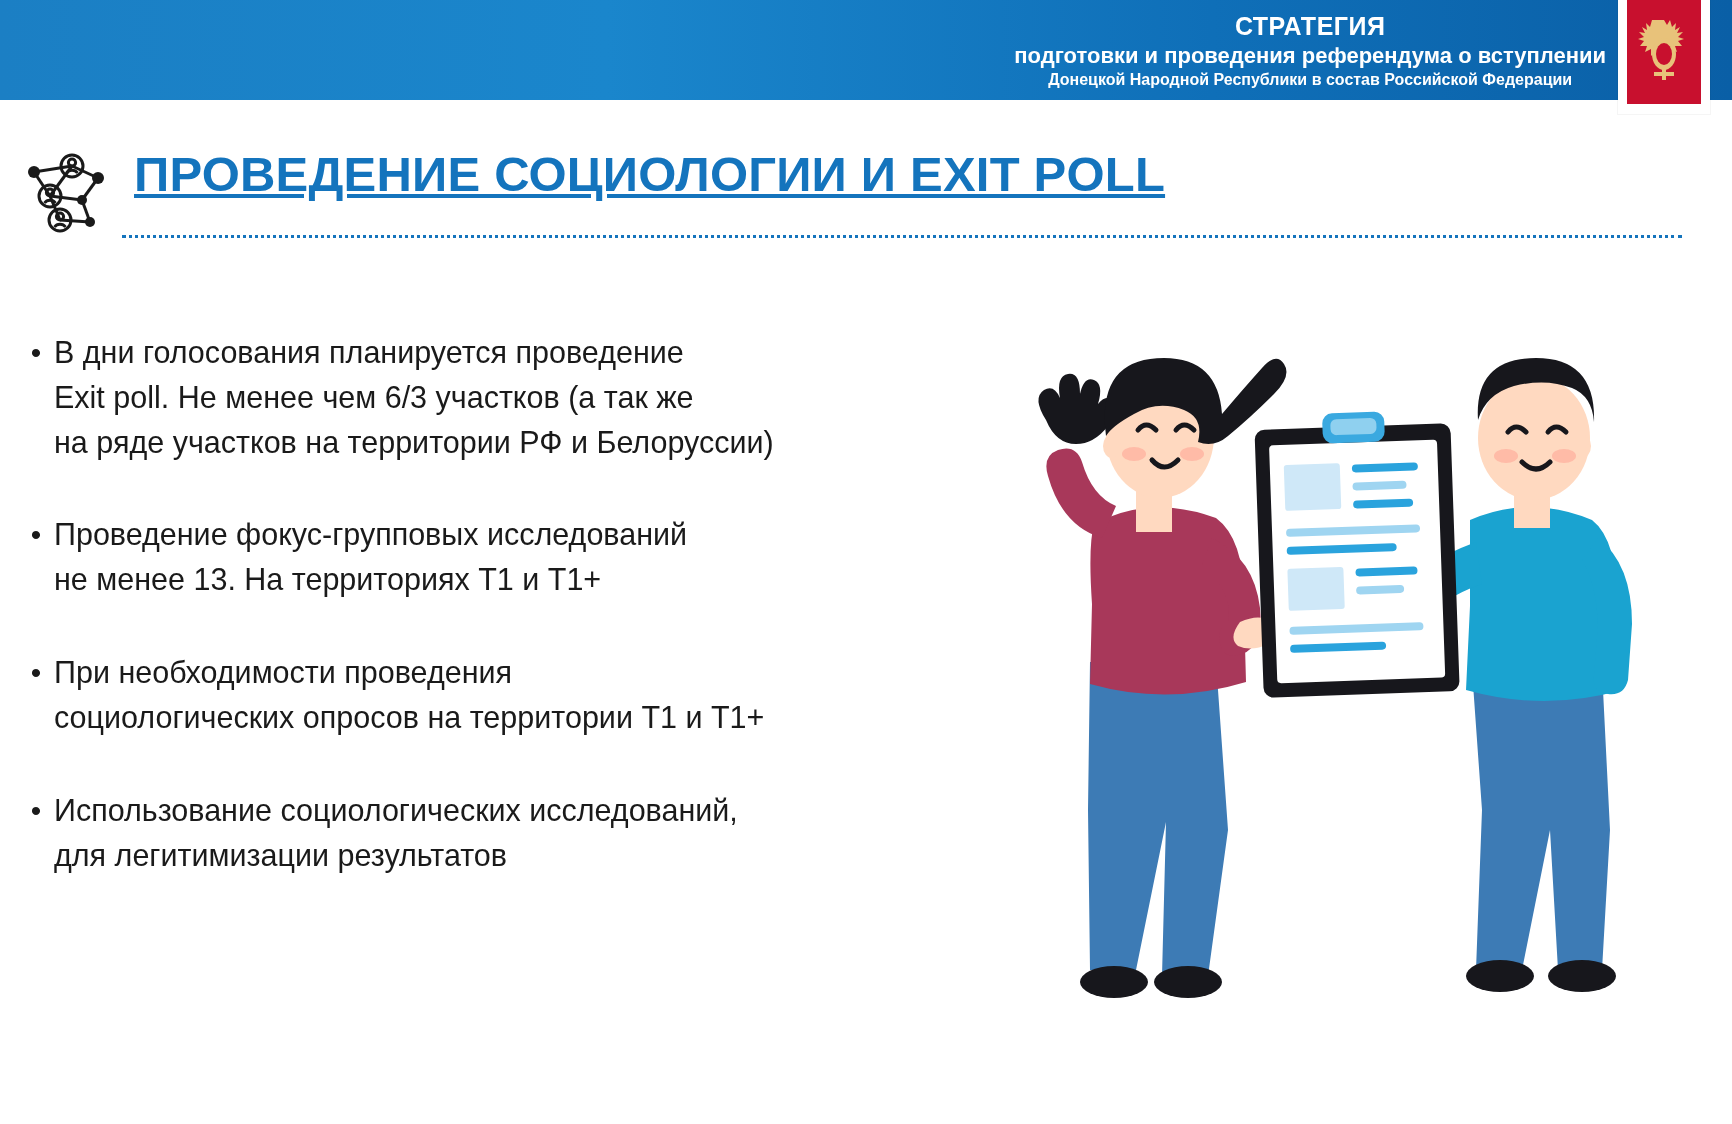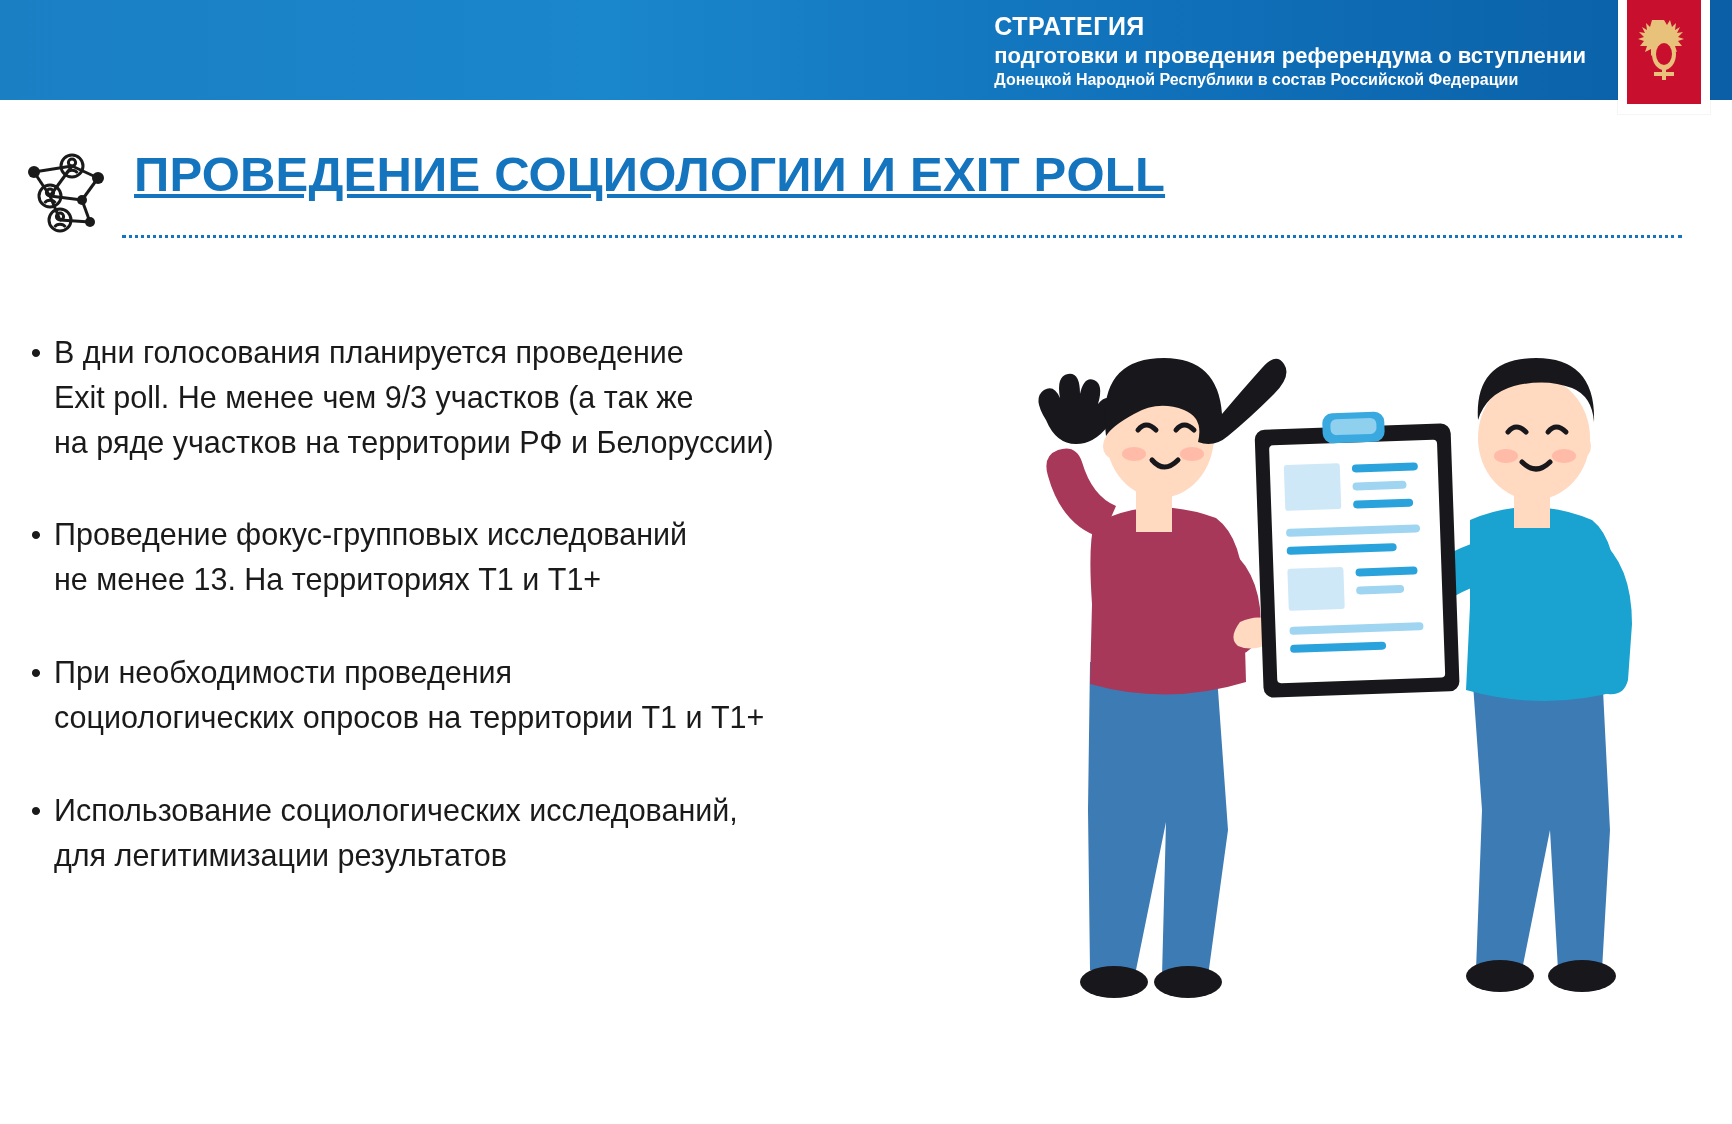--- a/index.html
+++ b/index.html
@@ -22,23 +22,23 @@
     top: 0; left: 0;
     width: 1732px;
     height: 100px;
     background: linear-gradient(90deg, #1b7fc4 0%, #1a86cc 35%, #0f6fb8 70%, #0a5fa6 100%);
     display: flex;
     align-items: center;
     justify-content: flex-end;
     box-sizing: border-box;
   }
   .header-text {
-    text-align: left;
+    text-align: center;
     color: #ffffff;
-    padding-right: 32px;
+    padding-right: 12px;
     line-height: 1.28;
   }
   .header-title {
     font-size: 25px;
     font-weight: bold;
     letter-spacing: 0.5px;
   }
   .header-sub1 {
     font-size: 22px;
     font-weight: bold;
@@ -202,21 +202,21 @@
     </svg>
   </div>
   <div class="slide-title">ПРОВЕДЕНИЕ СОЦИОЛОГИИ И EXIT POLL</div>
   <div class="title-rule"></div>
 </div>
 
 <div class="bullets">
   <div class="bullet">
     <div class="bullet-dot">•</div>
     <div class="bullet-text">В дни голосования планируется проведение
-Exit poll. Не менее чем 9/3 участков (а так же
+Exit poll. Не менее чем 6/3 участков (а так же
 на ряде участков на территории РФ и Белоруссии)</div>
   </div>
   <div class="bullet">
     <div class="bullet-dot">•</div>
     <div class="bullet-text">Проведение фокус-групповых исследований
 не менее 13. На территориях Т1 и Т1+</div>
   </div>
   <div class="bullet">
     <div class="bullet-dot">•</div>
     <div class="bullet-text">При необходимости проведения

